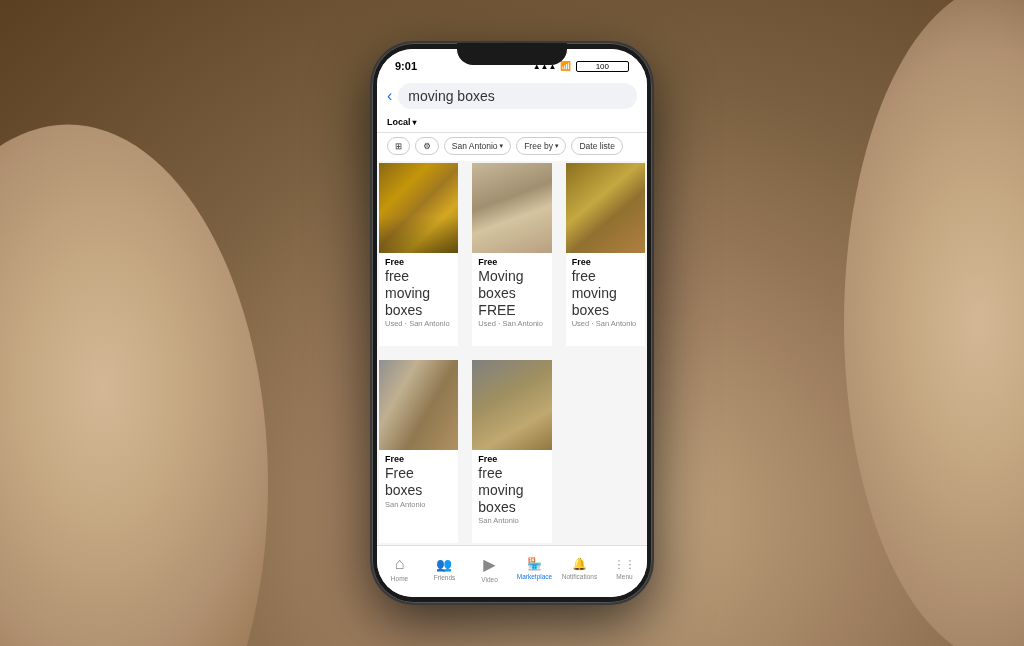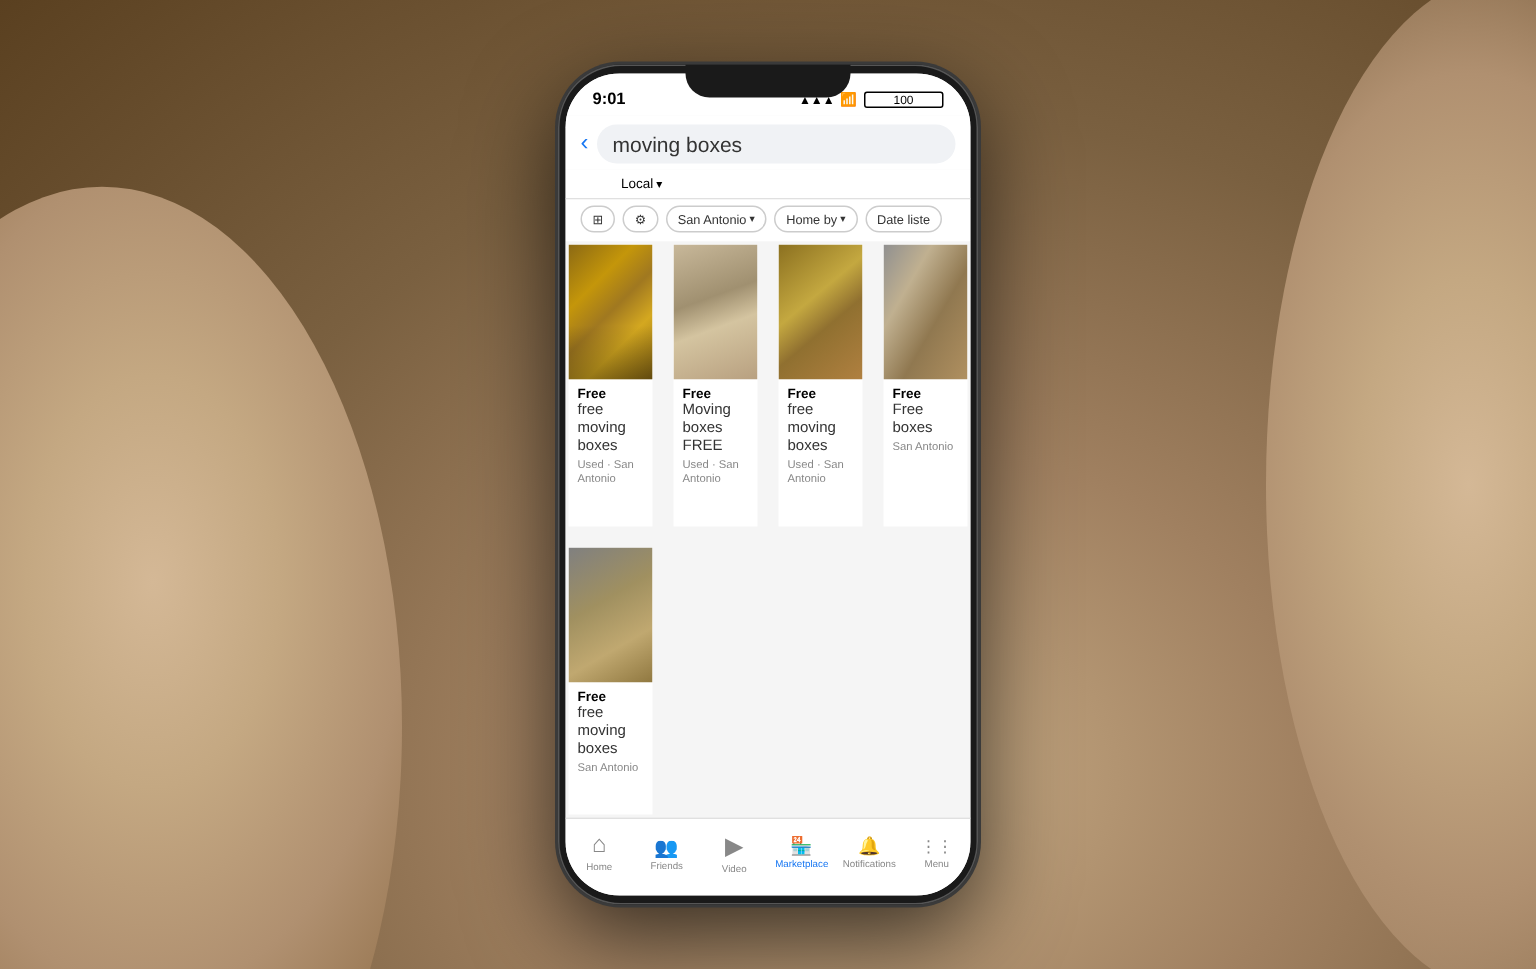--- a/index.html
+++ b/index.html
@@ -128,25 +128,24 @@
       padding: 4px 10px 5px;
       display: flex;
       align-items: center;
       gap: 5px;
       border-bottom: 1px solid #e0e0e0;
       flex-shrink: 0;
     }
     .local-btn {
       font-size: 9px;
       color: #000;
-      font-weight: 400;
+      font-weight: 700;
       display: flex;
       align-items: center;
       gap: 2px;
-      margin-left: 27px;
     }
     .local-btn::after {
       content: '▾';
       font-size: 8px;
     }
 
     
     .chips-row {
       background: #fff;
       padding: 4px 10px 6px;
@@ -172,21 +171,21 @@
       font-size: 7px;
     }
 
     
     .product-grid {
       flex: 1;
       overflow-y: auto;
       overflow-x: hidden;
       background: #f5f5f5;
       display: grid;
-      grid-template-columns: 1fr 1fr 1fr 1fr;
+      grid-template-columns: 1fr 1fr 1fr;
       gap: 14px;
       padding: 2px;
     }
     .product-card {
       background: #fff;
       cursor: pointer;
       display: flex;
       flex-direction: column;
     }
     .product-image {
@@ -201,21 +200,21 @@
     }
     .product-info {
       padding: 4px 6px 6px;
     }
     .product-price {
       font-size: 9px;
       font-weight: 700;
       color: #000;
     }
     .product-title {
-      font-size: 10px;
+      font-size: 14px;
       color: #333;
       margin-top: 1px;
       line-height: 1.2;
     }
     .product-meta {
       font-size: 7.5px;
       color: #888;
       margin-top: 1px;
     }
 
@@ -354,21 +353,21 @@
           <span>⊞</span>
         </div>
         <div class="chip">
           <span>⚙</span>
         </div>
         <div class="chip">
           <span>San Antonio</span>
           <span class="chip-arrow">▾</span>
         </div>
         <div class="chip">
-          <span>Home by</span>
+          <span>Free by</span>
           <span class="chip-arrow">▾</span>
         </div>
         <div class="chip">
           <span>Date liste</span>
         </div>
       </div>
 
       <div class="product-grid">
 
         <div class="product-card">

